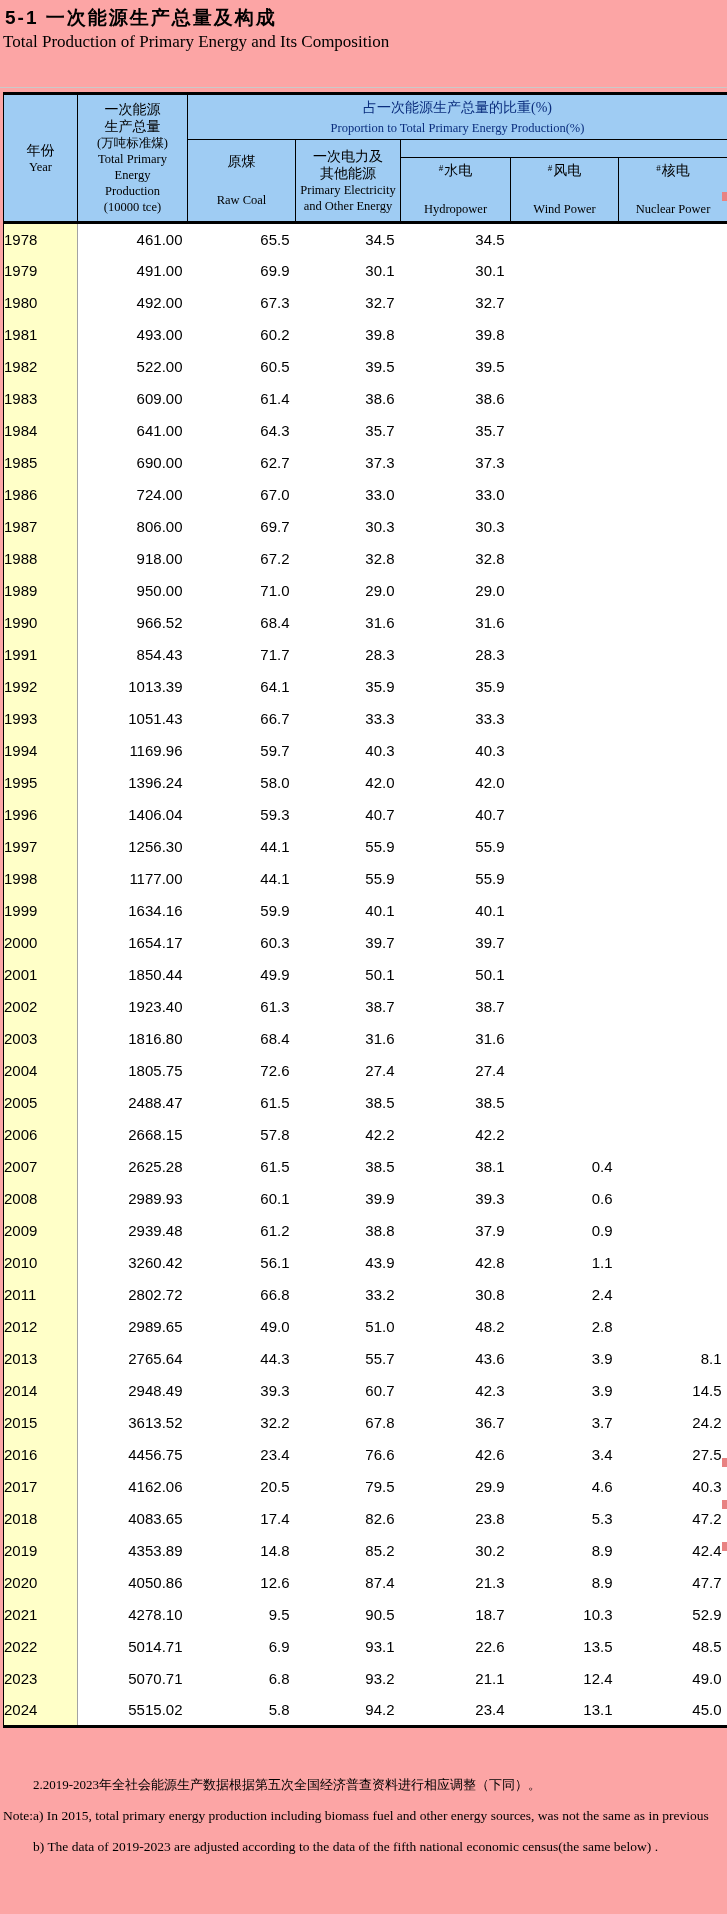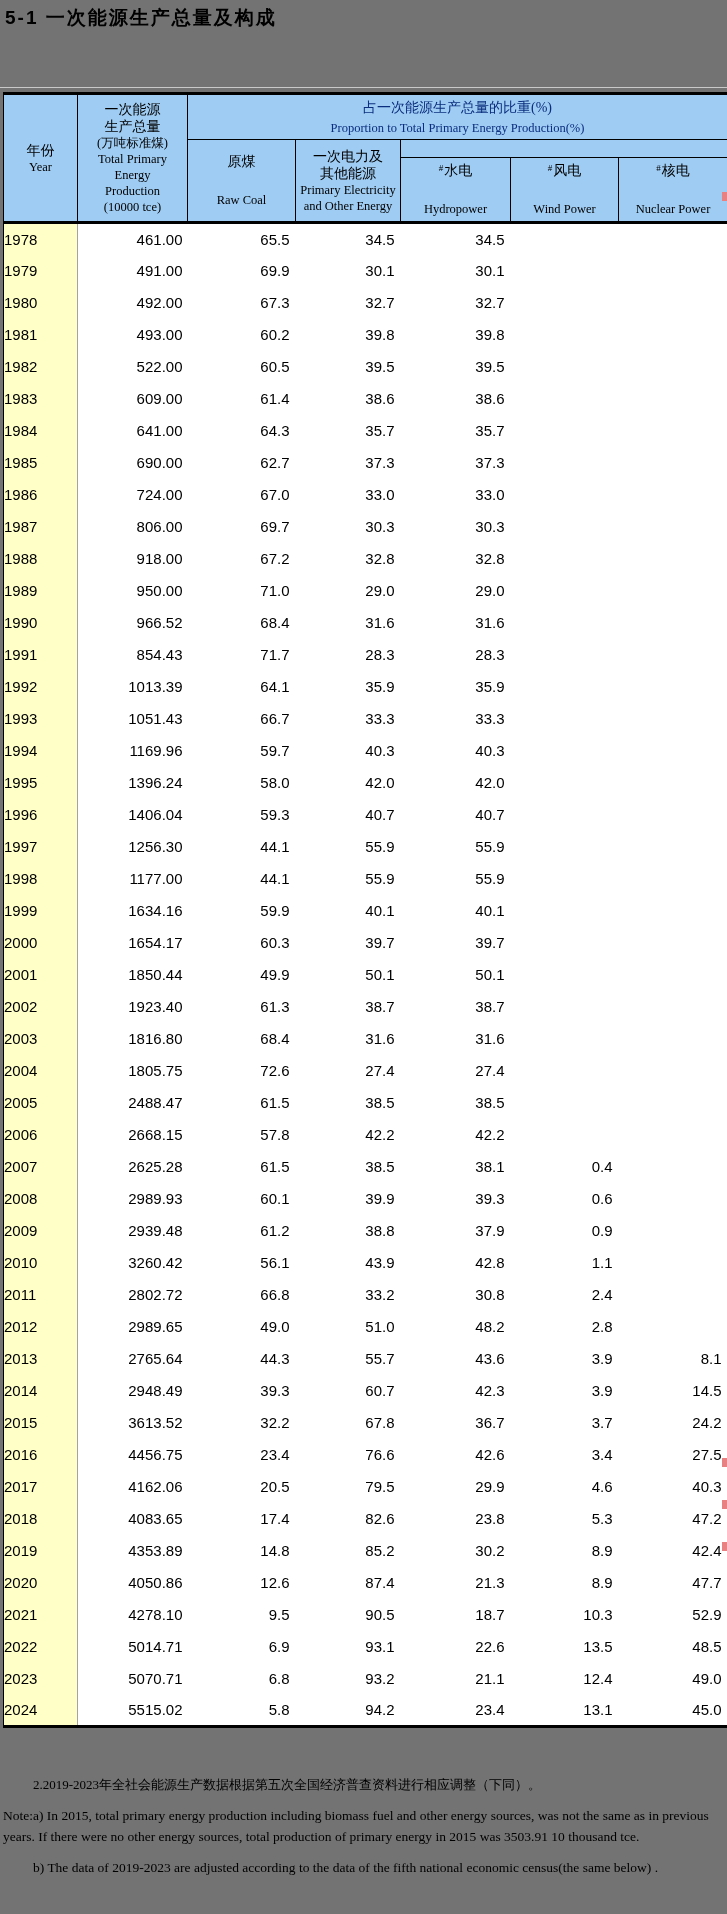--- a/index.html
+++ b/index.html
@@ -5,21 +5,21 @@
   :root{
     --header-bg:#9fccf3;
     --year-bg:#ffffc8;
     --group-text:#0b2e7e;
     --ink:#000000;
     --sans:"Liberation Sans","DejaVu Sans",sans-serif;
     --serif:"Liberation Serif","DejaVu Serif",serif;
   }
   *{margin:0;padding:0;box-sizing:border-box;}
   html,body{background:#ffffff;}
-  .page{position:relative;width:727px;height:1914px;background:#737373;overflow:hidden;
+  .page{position:relative;width:727px;height:1914px;background:#fca5a5;overflow:hidden;
         font-family:var(--serif);color:var(--ink);}
   .title-cn{position:absolute;left:5px;top:5px;font-family:var(--sans);
             font-size:19px;font-weight:bold;letter-spacing:2px;white-space:nowrap;}
   .title-en{position:absolute;left:3px;top:32px;font-family:var(--serif);
             font-size:17px;white-space:nowrap;}
   .pagebreak-line{position:absolute;left:0;top:87px;width:727px;height:1px;background:#c9c9c9;}
 
   table.main{position:absolute;left:3px;top:92px;width:724px;
              border-collapse:collapse;table-layout:fixed;
              border-top:3px solid #000;border-bottom:3px solid #000;border-left:1px solid #000;}
@@ -53,20 +53,21 @@
   .mt10{margin-top:10px;}
 
   .red-edge-mark{position:absolute;right:0;width:5px;height:9px;background:#e88282;}
 </style>
 </head>
 <body>
 
 <div class="page">
 
   <div class="title-cn">5-1 一次能源生产总量及构成</div>
+  <div class="title-en">Total Production of Primary Energy and Its Composition</div>
   <div class="pagebreak-line"></div>
 
   <table class="main">
     <colgroup>
       <col style="width:74px">
         <col style="width:110px">
         <col style="width:108px">
       <col style="width:105px">
         <col style="width:110px">
         <col style="width:108px">
@@ -559,21 +560,20 @@
           <td class="num c4">23.4</td>
           <td class="num c5">13.1</td>
           <td class="num c6">45.0</td>
         </tr>
       </tbody>
   </table>
 
   <div class="notes">
     <div class="note-line indent mt12">2.2019-2023年全社会能源生产数据根据第五次全国经济普查资料进行相应调整（下同）。</div>
     <div class="note-line en mt10">Note:a) In 2015, total primary energy production including biomass fuel and other energy sources, was not the same as in previous</div>
-    <div class="note-line en">years. If there were no other energy sources, total production of primary energy in 2015 was 3503.91 10 thousand tce.</div>
     <div class="note-line en indent mt10">b) The data of 2019-2023 are adjusted according to the data of the fifth national economic census(the same below) .</div>
   </div>
 
   <div class="red-edge-mark" style="top:192px"></div>
   <div class="red-edge-mark" style="top:1458px"></div>
   <div class="red-edge-mark" style="top:1500px"></div>
   <div class="red-edge-mark" style="top:1542px"></div>
 </div>
 
 </body></html>

